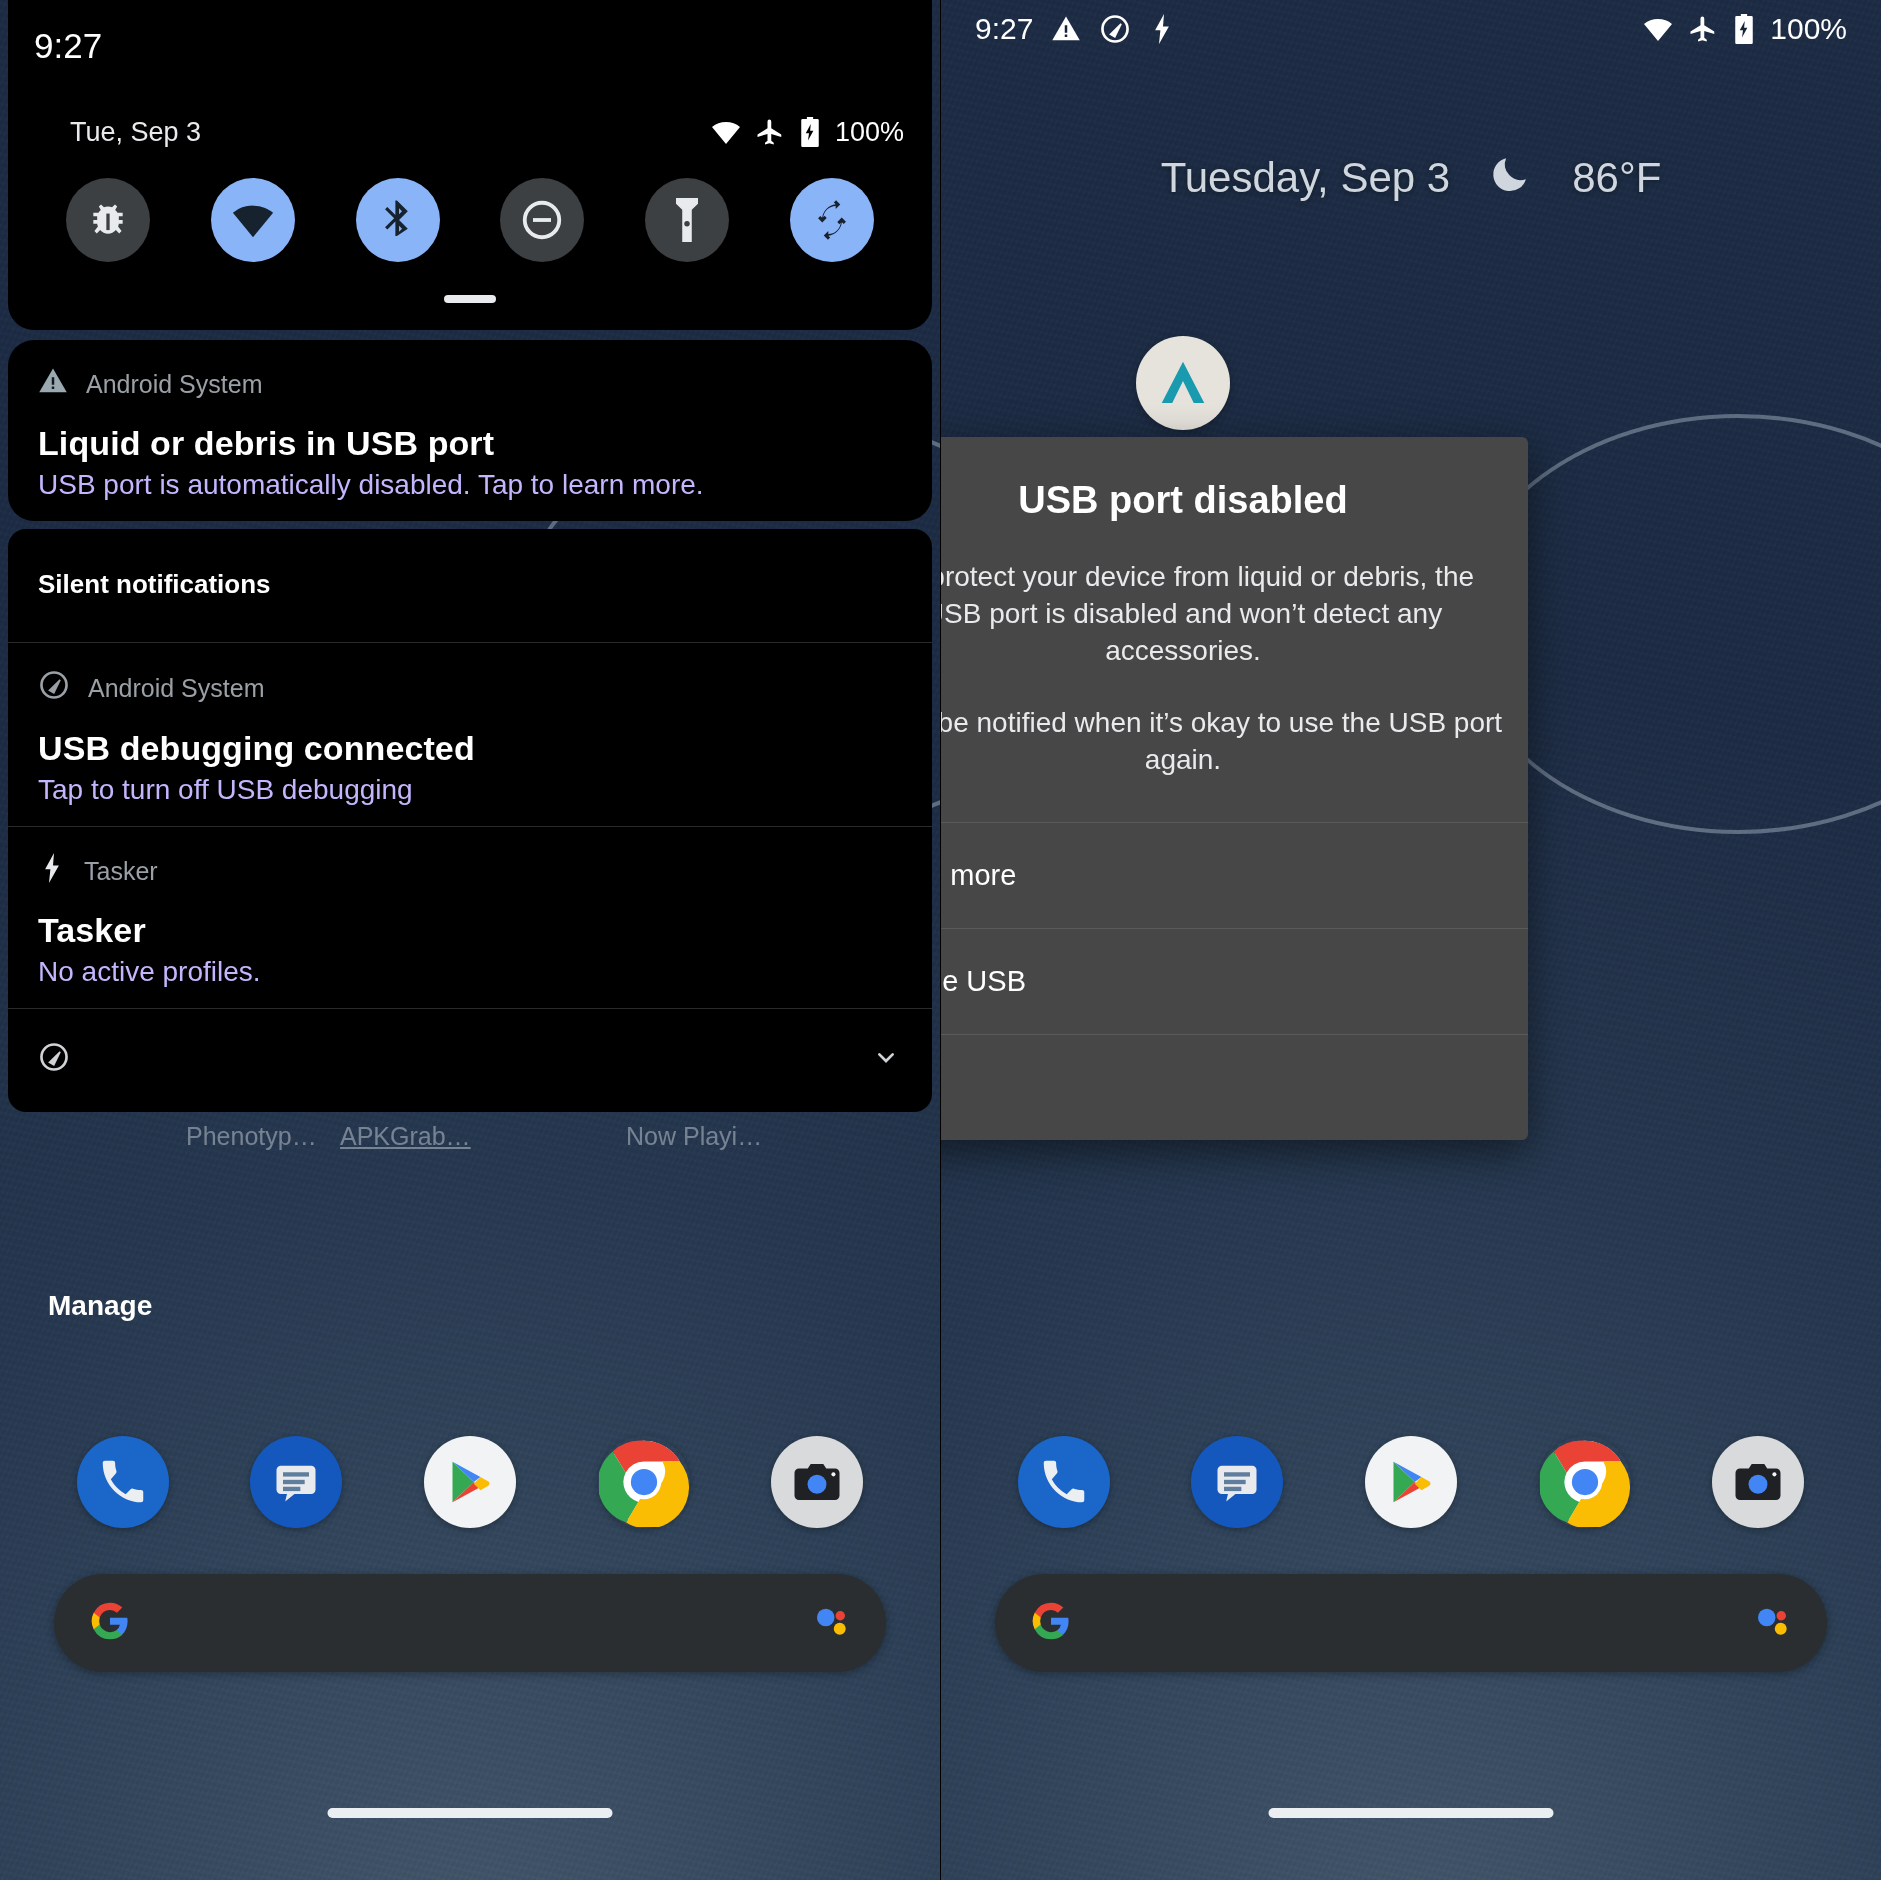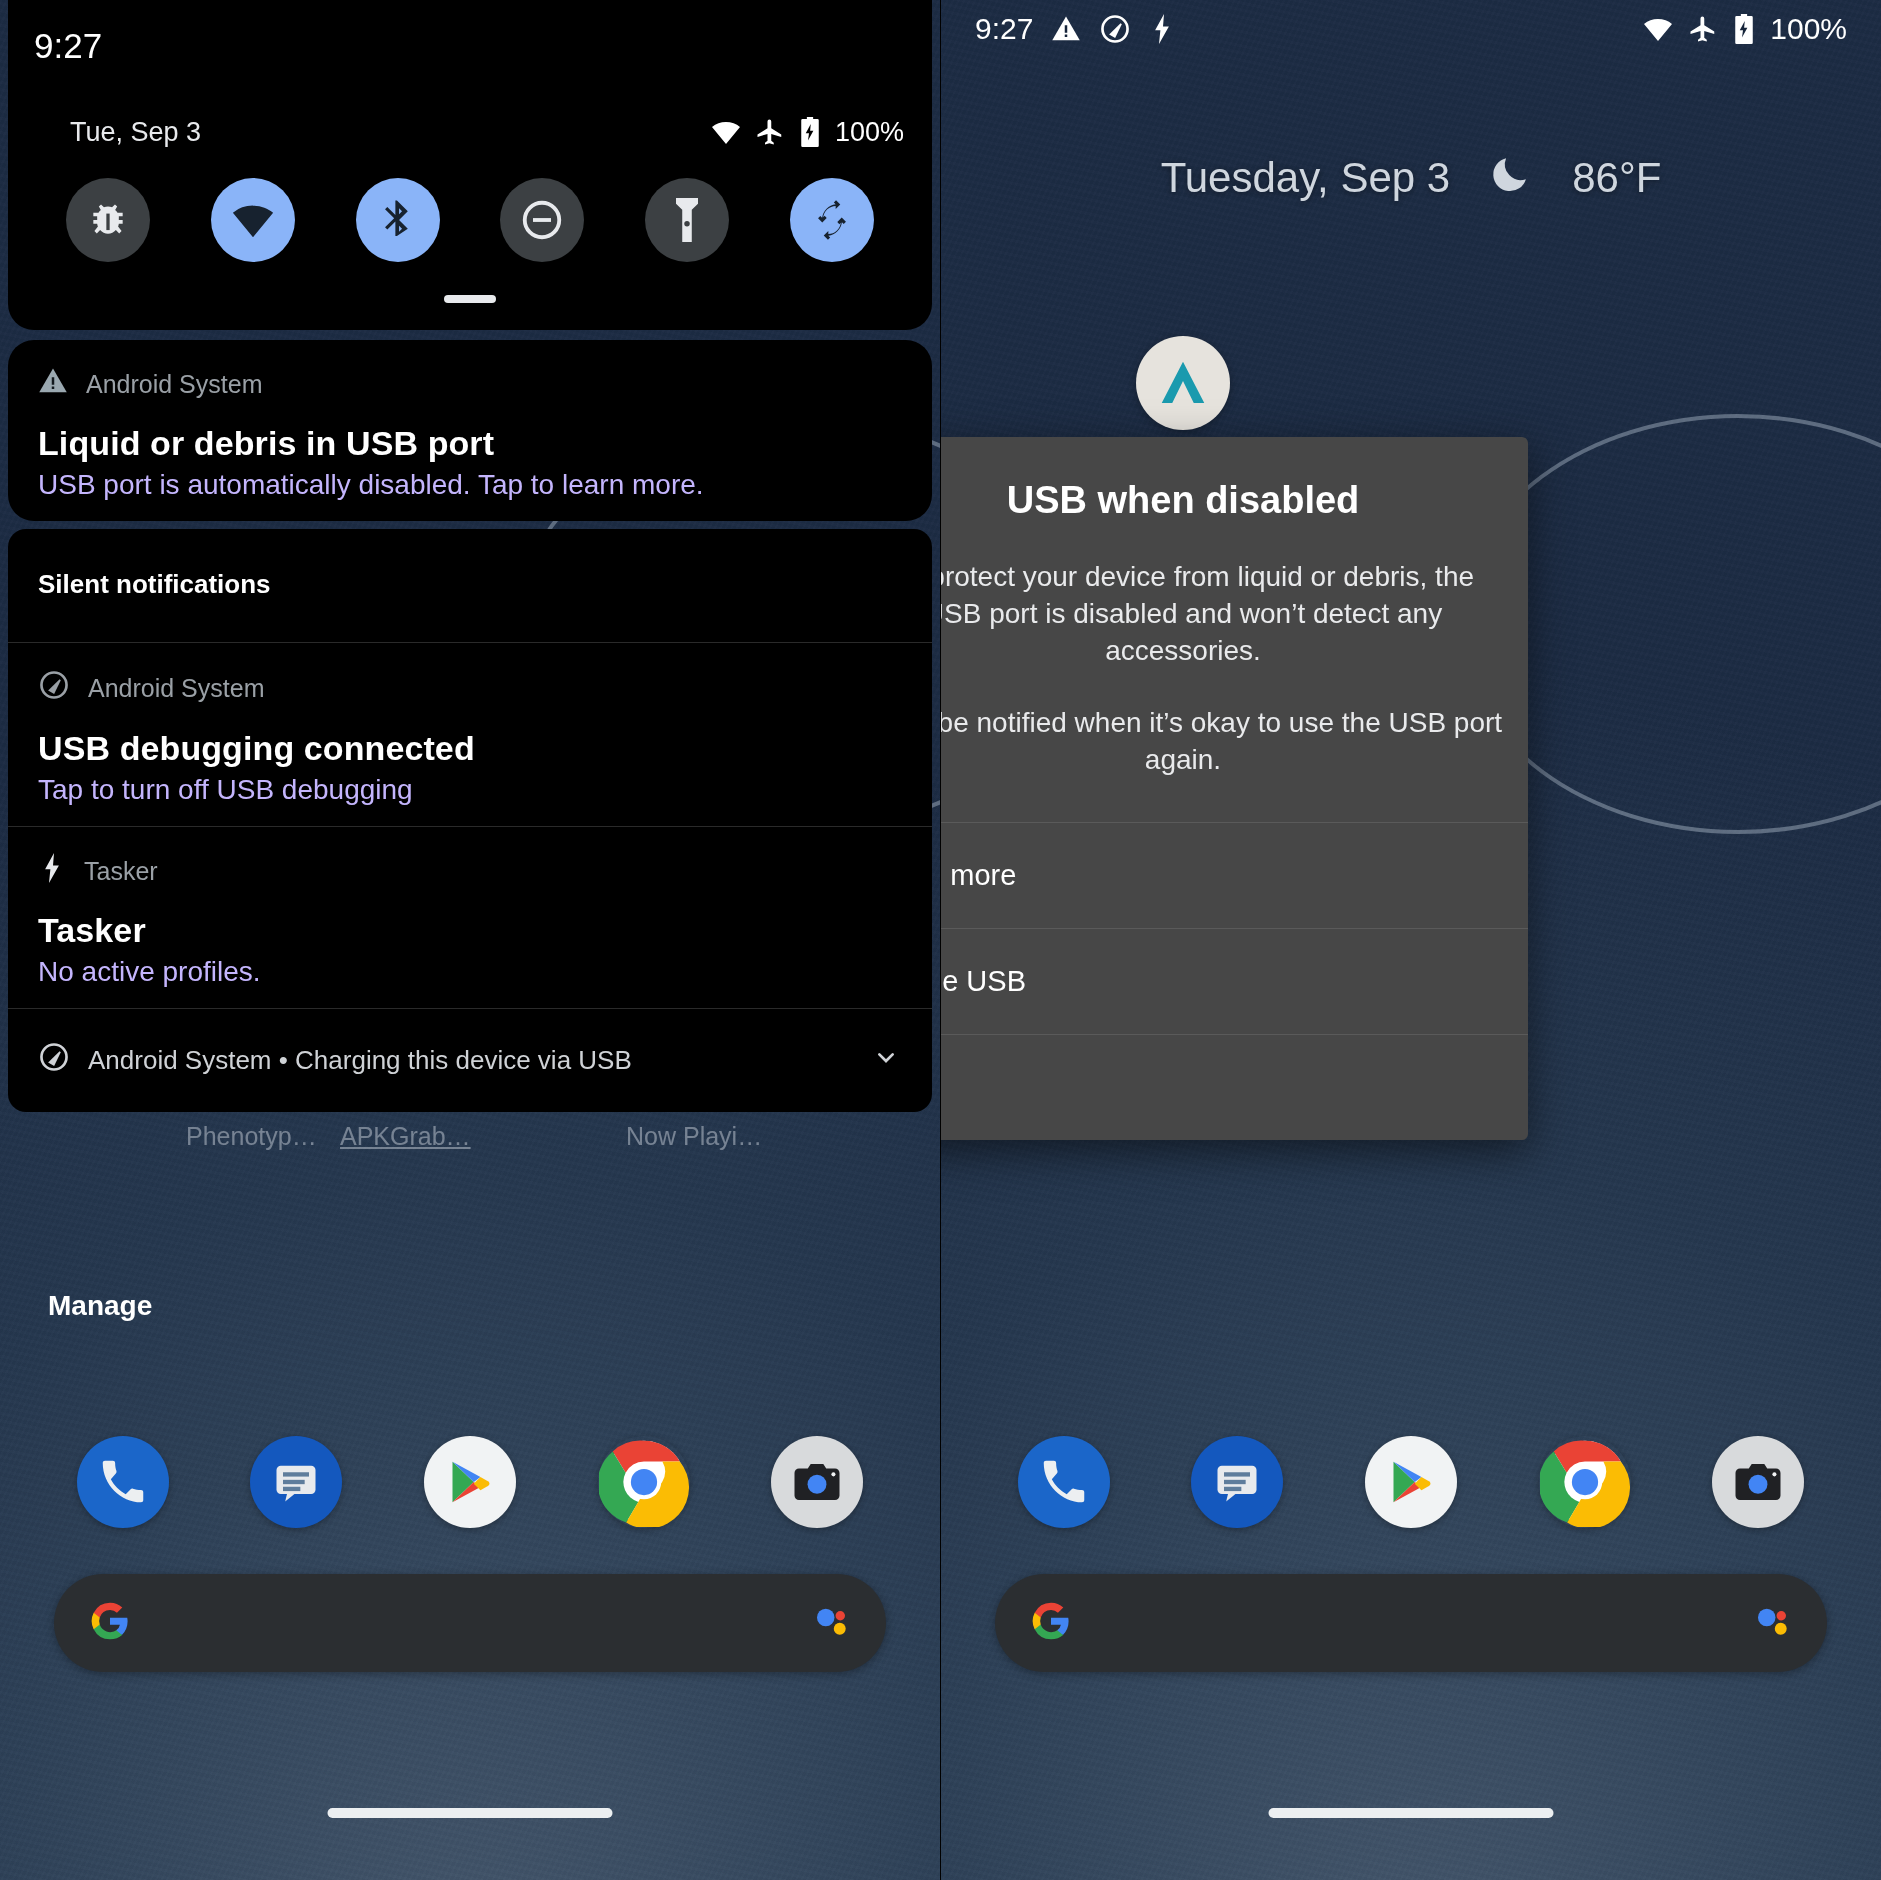--- a/index.html
+++ b/index.html
@@ -364,21 +364,20 @@
 
       <div class="divider"></div>
 
       <div class="notif-collapsed">
         <span>
           <svg width="32" height="32" viewBox="0 0 24 24">
               <circle cx="12" cy="12" r="9.4" fill="none" stroke="#cfd2d6" stroke-width="2"></circle>
               <path fill="#cfd2d6" d="M7.6 16.2 16.2 7.6l.9.9-5 10.2z"></path>
             </svg>
         </span>
-        <span>Android System • Charging this device via USB</span>
         <span class="chev">
           <svg width="32" height="32" viewBox="0 0 24 24">
               <path fill="none" stroke="#cfd2d6" stroke-width="2" stroke-linecap="round" d="m7 10 5 5 5-5"></path>
             </svg>
         </span>
       </div>
     </div>
   </div>
 
   <div class="manage-row">
@@ -511,21 +510,21 @@
       <svg width="42" height="42" viewBox="0 0 24 24">
         <circle cx="9" cy="10" r="5" fill="#4285f4"></circle>
         <circle cx="17.3" cy="9" r="2.7" fill="#ea4335"></circle>
         <circle cx="17" cy="16.4" r="3.4" fill="#fbbc04"></circle>
       </svg>
     </span>
   </div>
 
   <div class="scrim"></div>
   <div class="dialog">
-    <div class="dlg-title">USB when disabled</div>
+    <div class="dlg-title">USB port disabled</div>
     <div class="dlg-msg">
       <p>To protect your device from liquid or debris, the USB port is disabled and won’t detect any accessories.</p>
       <p>You’ll be notified when it’s okay to use the USB port again.</p>
     </div>
     <div class="dlg-sep"></div>
     <div class="dlg-btn">Learn more</div>
     <div class="dlg-sep"></div>
     <div class="dlg-btn">Enable USB</div>
     <div class="dlg-sep"></div>
     <div class="dlg-btn">Got it</div>

